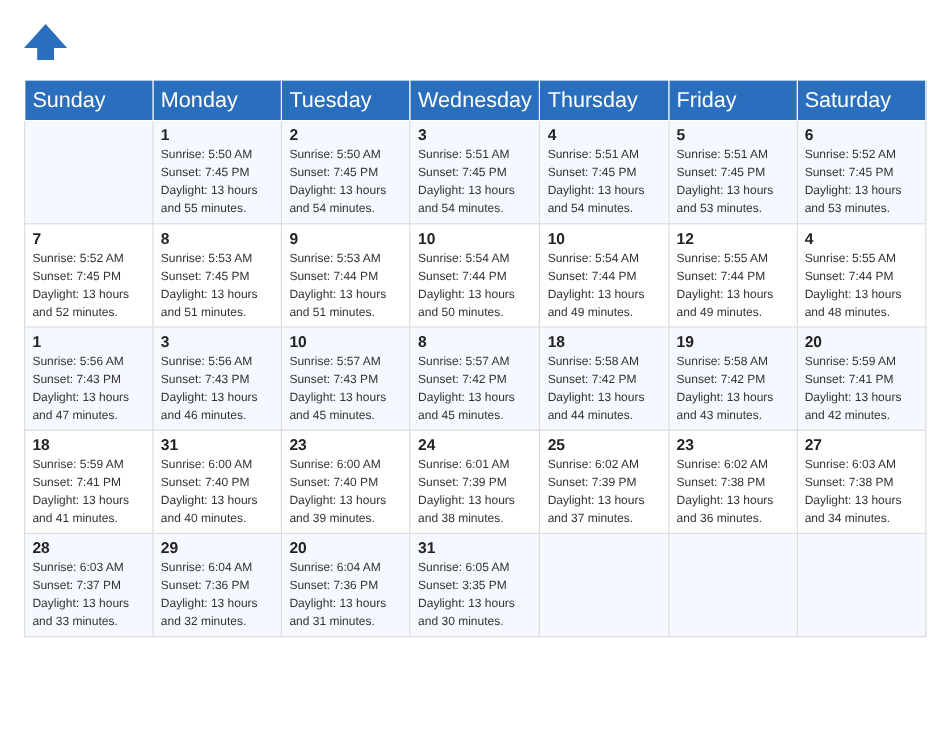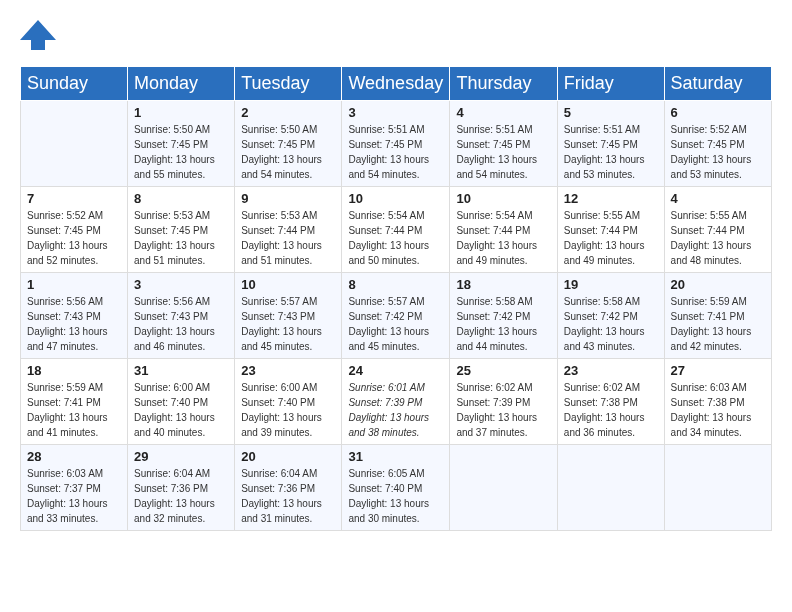--- a/index.html
+++ b/index.html
@@ -285,21 +285,21 @@
         </td>
         <td>
           <span class="day-num">23</span>
           <div class="day-info" style="white-space: pre-line;">Sunrise: 6:00 AM
 Sunset: 7:40 PM
 Daylight: 13 hours
 and 39 minutes.</div>
         </td>
         <td>
           <span class="day-num">24</span>
-          <div class="day-info" style="white-space: pre-line; font-style: italic;">Sunrise: 6:01 AM
+          <div class="day-info" style="white-space: pre-line;">Sunrise: 6:01 AM
 Sunset: 7:39 PM
 Daylight: 13 hours
 and 38 minutes.</div>
         </td>
         <td>
           <span class="day-num">25</span>
           <div class="day-info" style="white-space: pre-line;">Sunrise: 6:02 AM
 Sunset: 7:39 PM
 Daylight: 13 hours
 and 37 minutes.</div>
@@ -337,21 +337,21 @@
         <td>
           <span class="day-num">20</span>
           <div class="day-info" style="white-space: pre-line;">Sunrise: 6:04 AM
 Sunset: 7:36 PM
 Daylight: 13 hours
 and 31 minutes.</div>
         </td>
         <td>
           <span class="day-num">31</span>
           <div class="day-info" style="white-space: pre-line;">Sunrise: 6:05 AM
-Sunset: 7:40 PM
+Sunset: 3:35 PM
 Daylight: 13 hours
 and 30 minutes.</div>
         </td>
         <td class="empty-cell"></td>
         <td class="empty-cell"></td>
         <td class="empty-cell"></td>
       </tr>
     </tbody>
 </table>
 

